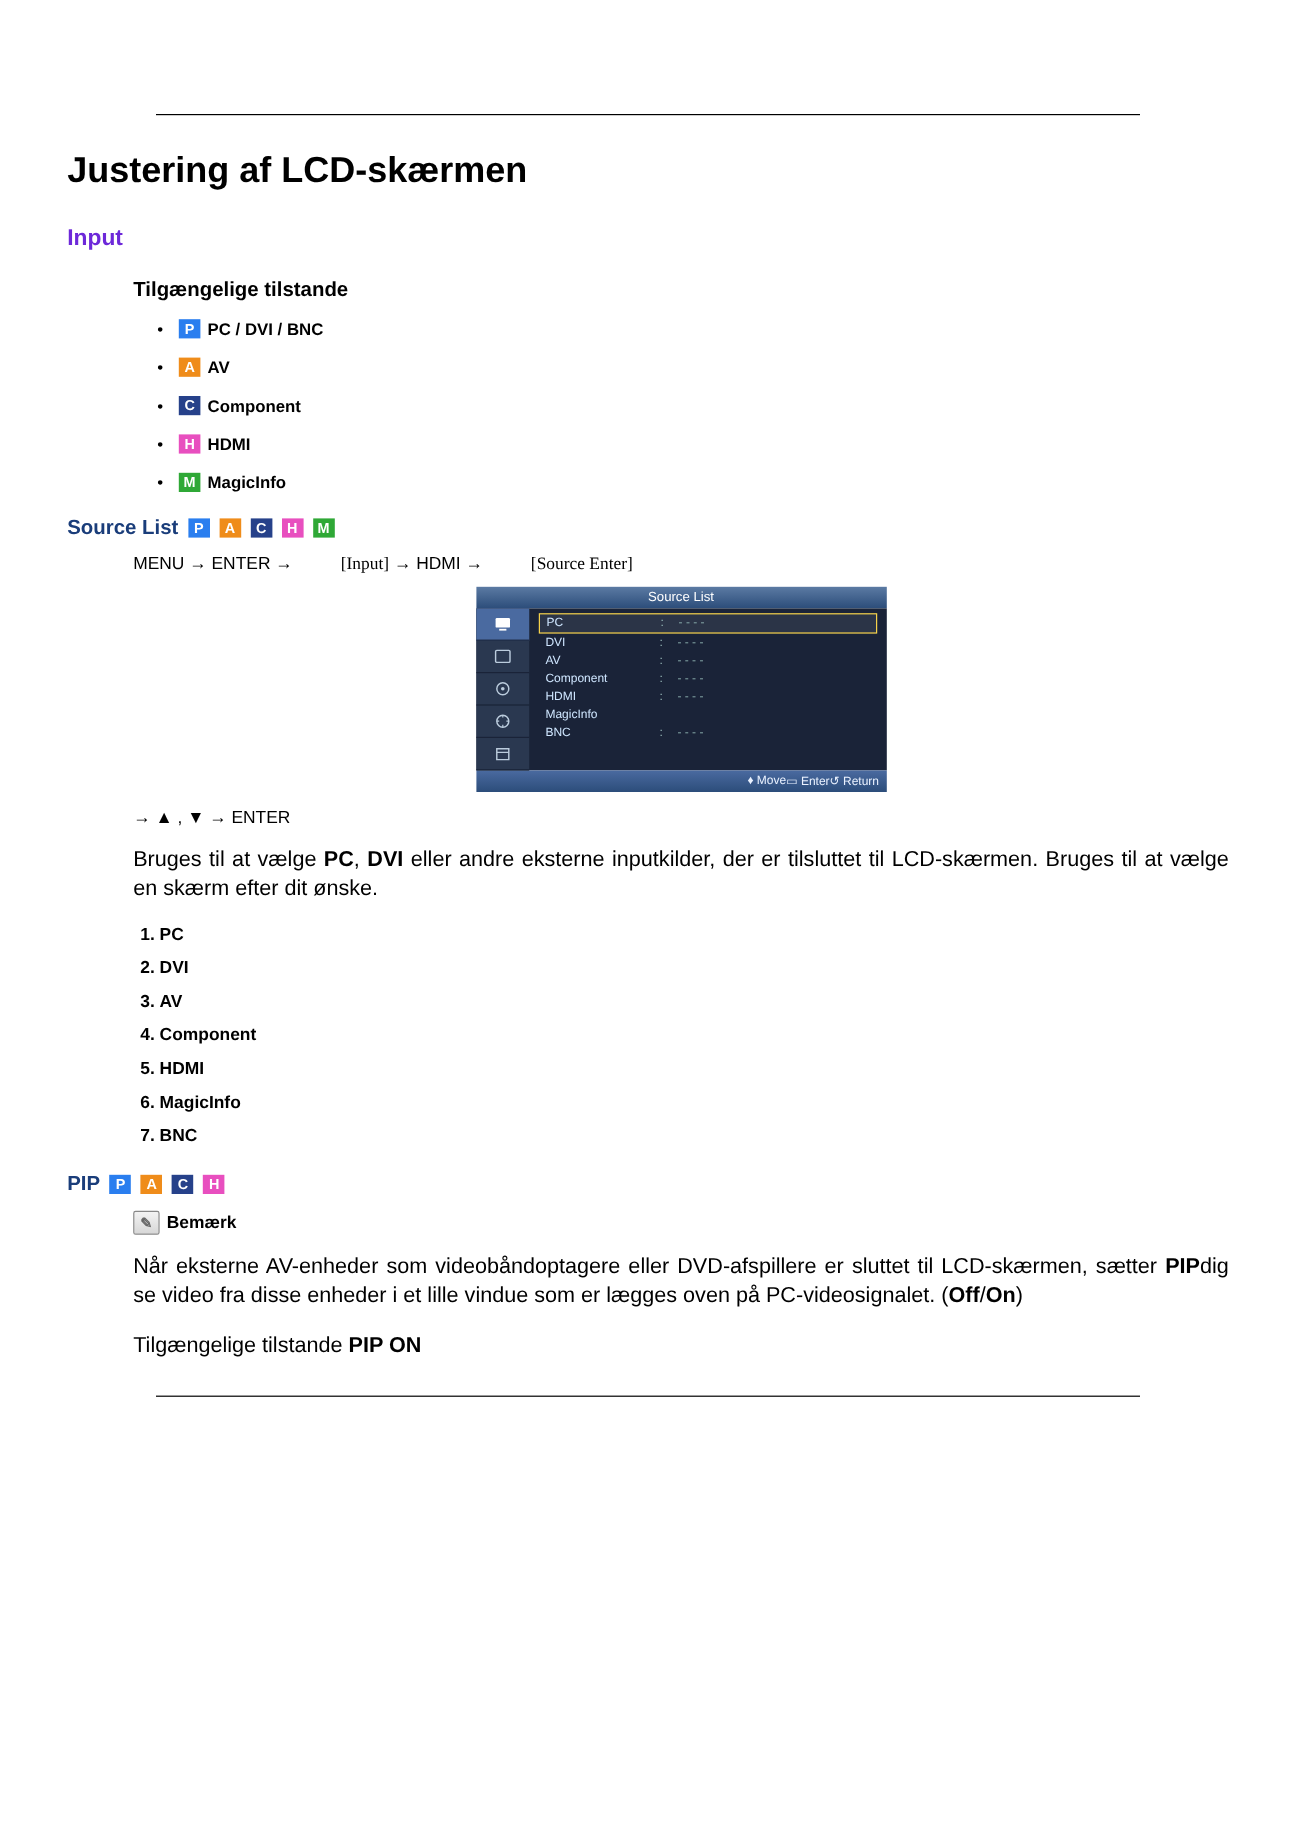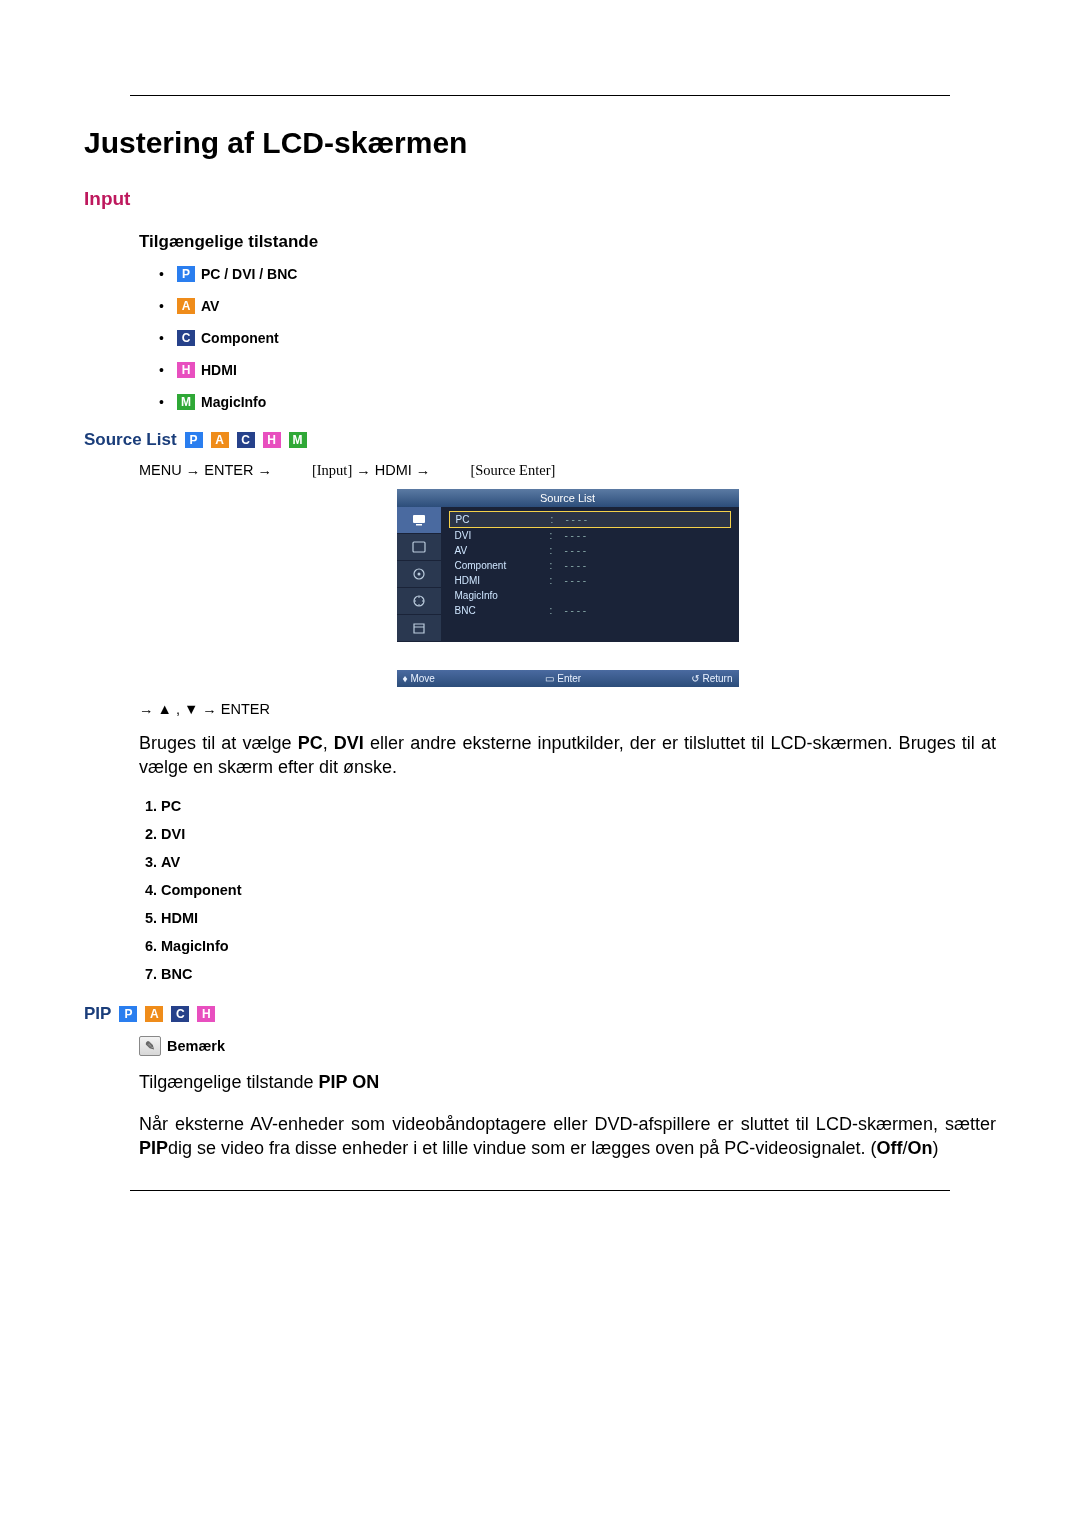--- a/index.html
+++ b/index.html
@@ -3,33 +3,33 @@
 <meta charset="utf-8">
 <style>
   body {
     margin: 0;
     padding: 0;
     background: #fff;
     font-family: Arial, Helvetica, sans-serif;
     width: 1080px;
   }
   .wrap {
-    padding: 0 84px;
+    padding: 0 56px;
   }
   hr.topline { border: none; border-top: 1.5px solid #000; margin: 95px 130px 20px 130px; }
   hr.botline { border: none; border-top: 1px solid #000; margin: 30px 130px 60px 130px; }
   h1 {
     font-size: 30px;
     font-weight: bold;
     margin: 30px 0 28px 0;
   }
   h2 {
     font-size: 19px;
     font-weight: bold;
-    color: #be185d;
+    color: #6d28d9;
     margin: 0 0 22px 0;
   }
   h3.sub {
     font-size: 17px;
     font-weight: bold;
     color: #000;
     margin: 0 0 14px 55px;
   }
   ul.modes {
     list-style: none;
@@ -129,25 +129,24 @@
   .menu-row.sel {
     border: 1px solid #f5d14a;
     background: rgba(255,255,255,0.08);
   }
   .menu-row .name { width: 95px; }
   .menu-row .colon { width: 15px; color: #9bb; }
   .menu-row .val { color: #8aa; }
   .menu-footer {
     background: linear-gradient(#4a6aa0,#2c4d7a);
     display: flex;
-    justify-content: space-between;
+    justify-content: flex-end;
     color: #eaf2ff;
     font-size: 10px;
     padding: 3px 6px;
-    margin-top: 28px;
   }
   .menu-footer span::before { margin-right: 4px; }
   .arrow-nav {
     font-size: 14.5px;
     margin: 10px 0 14px 0;
   }
   p.body {
     font-size: 18px;
     line-height: 1.35;
     margin: 0 0 18px 0;
@@ -332,23 +331,23 @@
     <span class="badge b-h">H</span>
   </div>
 
   <div class="content-col">
     <div class="note-head">
       <span class="note-icon">✎</span>
       <span>Bemærk</span>
     </div>
 
     <p class="body">
+      <span>Når eksterne AV-enheder som videobåndoptagere eller DVD-afspillere er sluttet til LCD-skærmen, sætter </span><b>PIP</b><span>dig se video fra disse enheder i et lille vindue som er lægges oven på PC-videosignalet. (</span><b>Off</b><span>/</span><b>On</b><span>)</span>
+    </p>
+
+    <p class="body">
       <span>Tilgængelige tilstande </span><b>PIP ON</b>
     </p>
 
-    <p class="body">
-      <span>Når eksterne AV-enheder som videobåndoptagere eller DVD-afspillere er sluttet til LCD-skærmen, sætter </span><b>PIP</b><span>dig se video fra disse enheder i et lille vindue som er lægges oven på PC-videosignalet. (</span><b>Off</b><span>/</span><b>On</b><span>)</span>
-    </p>
-
   </div>
 
 </div>
 <hr class="botline">
 
 </body></html>

